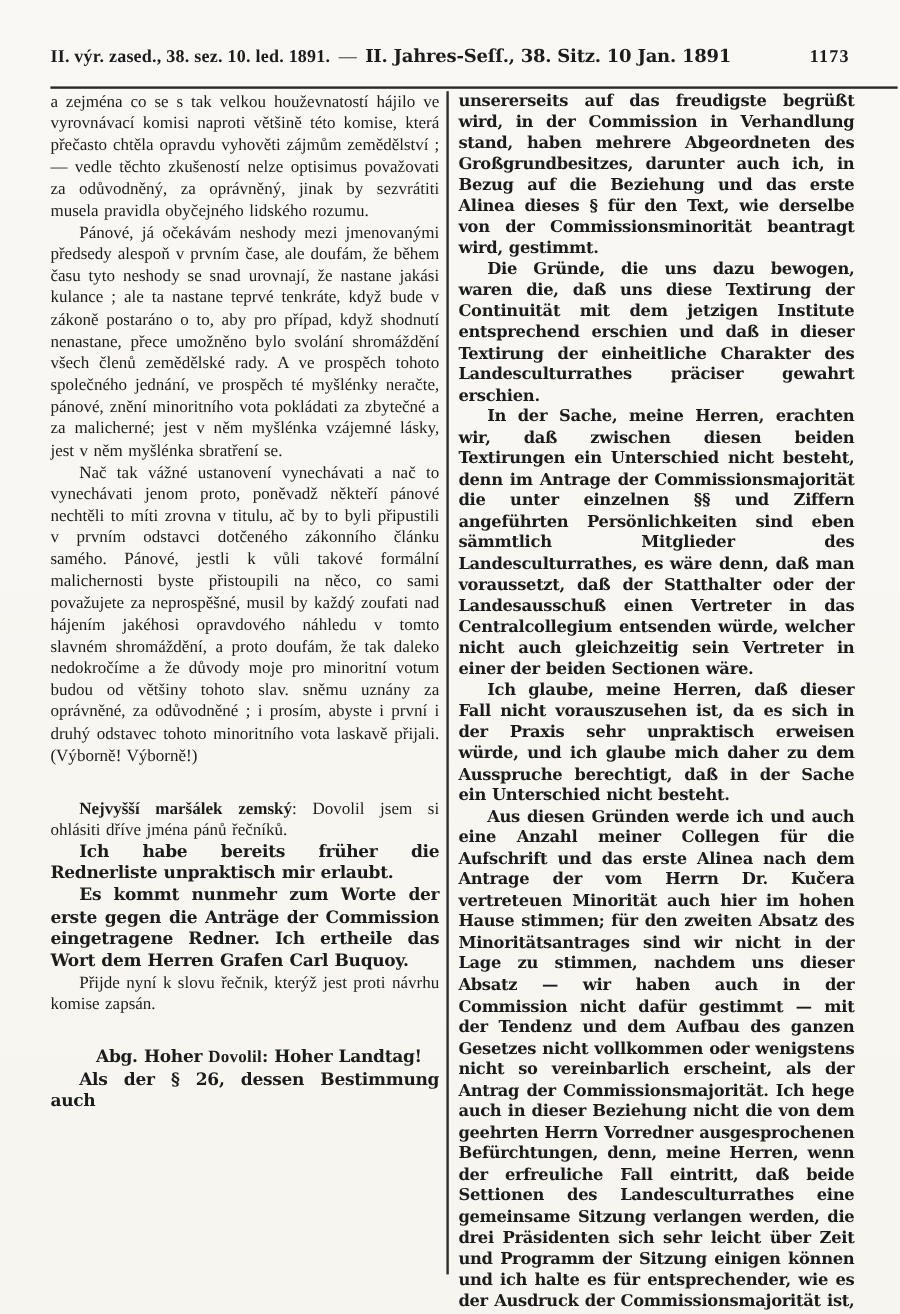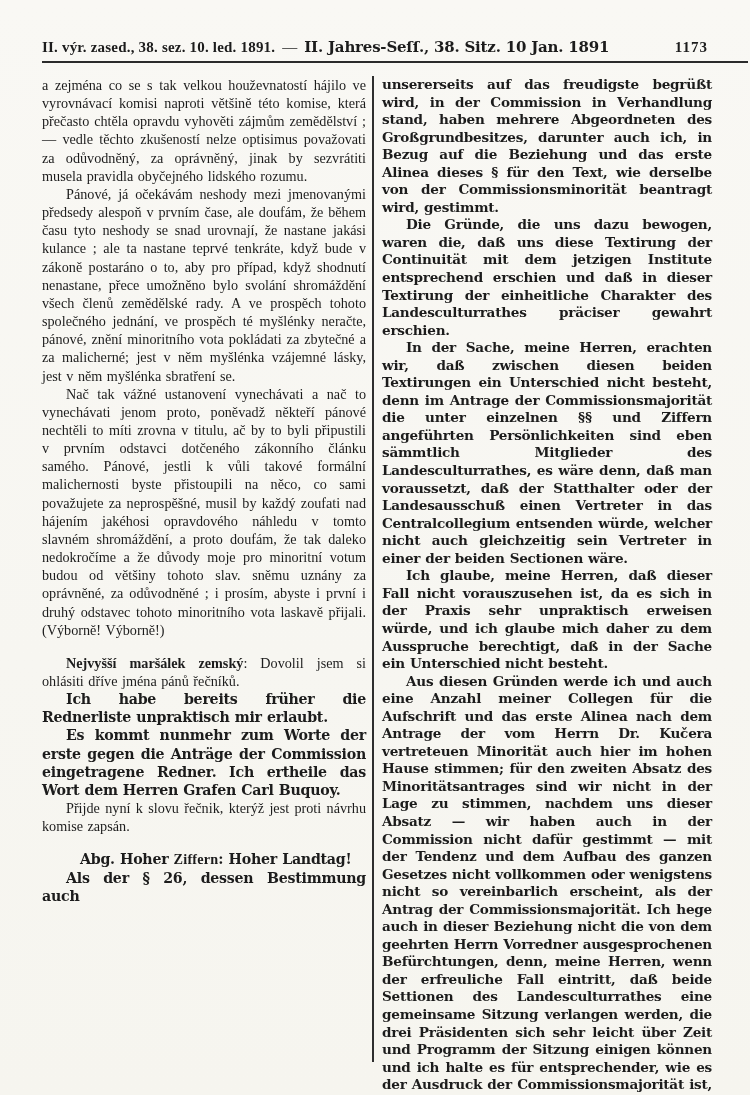--- a/index.html
+++ b/index.html
@@ -18,21 +18,21 @@
   .page{
     position:relative;width:750px;height:1095px;
     background:linear-gradient(180deg,#f9f8f4 0%,#f7f6f1 60%,#f6f5ef 100%);
   }
   
   .header{
     position:absolute;top:38px;left:42px;width:706px;
     display:flex;align-items:baseline;white-space:nowrap;
     font-size:15px;
     border-bottom:2px solid var(--rule);
-    padding-bottom:5px;
+    padding-bottom:15px;
   }
   .h-left{font-weight:700;letter-spacing:.2px;}
   .h-dash{margin:0 7px;}
   .h-right{font-family:"DejaVu Serif",serif;font-weight:700;letter-spacing:-.2px;}
   .h-page{margin-left:auto;padding-right:40px;font-weight:700;letter-spacing:1px;}
   
   .columns{
     position:absolute;top:76px;left:42px;width:670px;
     display:flex;align-items:flex-start;
   }
@@ -51,21 +51,21 @@
     height:986px;
     margin:0 8px 0 6px;
   }
   
   .para{margin:0;}
   .antiqua{font-family:"Liberation Serif",serif;}
   .fraktur{font-family:"DejaVu Serif",serif;font-weight:700;letter-spacing:-.25px;word-spacing:.5px;}
   .indent-none{text-indent:0;}
   .indent-normal{text-indent:24px;}
   .indent-wide{text-indent:38px;}
-  .gap{margin-top:15px;}
+  .gap{margin-top:26px;}
   .r-bold{font-weight:700;}
   .r-antiqua-bold{font-family:"Liberation Serif",serif;font-weight:700;letter-spacing:.2px;}
 </style>
 </head>
 <body>
 
 <div class="page">
 
   <div class="header">
     <span class="h-left">II. výr. zased., 38. sez. 10. led. 1891.</span>
@@ -76,21 +76,21 @@
 
   <div class="columns">
     <div class="col col-left" id="col-left">
         <p class="para antiqua indent-none"><span>a zejména co se s tak velkou houževnatostí hájilo ve vyrovnávací komisi naproti většině této komise, která přečasto chtěla opravdu vyhověti zájmům zemědělství ; — vedle těchto zkušeností nelze optisimus považovati za odůvodněný, za oprávněný, jinak by sezvrátiti musela pravidla obyčejného lidského rozumu.</span></p>
         <p class="para antiqua indent-normal"><span>Pánové, já očekávám neshody mezi jmenovanými předsedy alespoň v prvním čase, ale doufám, že během času tyto neshody se snad urovnají, že nastane jakási kulance ; ale ta nastane teprvé tenkráte, když bude v zákoně postaráno o to, aby pro případ, když shodnutí nenastane, přece umožněno bylo svolání shromáždění všech členů zemědělské rady. A ve prospěch tohoto společného jednání, ve prospěch té myšlénky neračte, pánové, znění minoritního vota pokládati za zbytečné a za malicherné; jest v něm myšlénka vzájemné lásky, jest v něm myšlénka sbratření se.</span></p>
         <p class="para antiqua indent-normal"><span>Nač tak vážné ustanovení vynechávati a nač to vynechávati jenom proto, poněvadž někteří pánové nechtěli to míti zrovna v titulu, ač by to byli připustili v prvním odstavci dotčeného zákonního článku samého. Pánové, jestli k vůli takové formální malichernosti byste přistoupili na něco, co sami považujete za neprospěšné, musil by každý zoufati nad hájením jakéhosi opravdového náhledu v tomto slavném shromáždění, a proto doufám, že tak daleko nedokročíme a že důvody moje pro minoritní votum budou od většiny tohoto slav. sněmu uznány za oprávněné, za odůvodněné ; i prosím, abyste i první i druhý odstavec tohoto minoritního vota laskavě přijali. (Výborně! Výborně!)</span></p>
         <p class="para antiqua indent-normal gap"><span class="r-bold">Nejvyšší maršálek zemský</span><span>: Dovolil jsem si ohlásiti dříve jména pánů řečníků.</span></p>
         <p class="para fraktur indent-normal"><span>Ich habe bereits früher die Rednerliste unpraktisch mir erlaubt.</span></p>
         <p class="para fraktur indent-normal"><span>Es kommt nunmehr zum Worte der erste gegen die Anträge der Commission eingetragene Redner. Ich ertheile das Wort dem Herren Grafen Carl Buquoy.</span></p>
         <p class="para antiqua indent-normal"><span>Přijde nyní k slovu řečnik, kterýž jest proti návrhu komise zapsán.</span></p>
-        <p class="para fraktur indent-wide gap"><span>Abg. Hoher </span><span class="r-antiqua-bold">Ziffern</span><span>: Hoher Landtag!</span></p>
+        <p class="para fraktur indent-wide gap"><span>Abg. Hoher </span><span class="r-antiqua-bold">Dovolil</span><span>: Hoher Landtag!</span></p>
         <p class="para fraktur indent-normal"><span>Als der § 26, dessen Bestimmung auch</span></p>
       </div>
     <div class="divider"></div>
     <div class="col col-right" id="col-right">
         <p class="para fraktur indent-none"><span>unsererseits auf das freudigste begrüßt wird, in der Commission in Verhandlung stand, haben mehrere Abgeordneten des Großgrundbesitzes, darunter auch ich, in Bezug auf die Beziehung und das erste Alinea dieses § für den Text, wie derselbe von der Commissionsminorität beantragt wird, gestimmt.</span></p>
         <p class="para fraktur indent-normal"><span>Die Gründe, die uns dazu bewogen, waren die, daß uns diese Textirung der Continuität mit dem jetzigen Institute entsprechend erschien und daß in dieser Textirung der einheitliche Charakter des Landesculturrathes präciser gewahrt erschien.</span></p>
         <p class="para fraktur indent-normal"><span>In der Sache, meine Herren, erachten wir, daß zwischen diesen beiden Textirungen ein Unterschied nicht besteht, denn im Antrage der Commissionsmajorität die unter einzelnen §§ und Ziffern angeführten Persönlichkeiten sind eben sämmtlich Mitglieder des Landesculturrathes, es wäre denn, daß man voraussetzt, daß der Statthalter oder der Landesausschuß einen Vertreter in das Centralcollegium entsenden würde, welcher nicht auch gleichzeitig sein Vertreter in einer der beiden Sectionen wäre.</span></p>
         <p class="para fraktur indent-normal"><span>Ich glaube, meine Herren, daß dieser Fall nicht vorauszusehen ist, da es sich in der Praxis sehr unpraktisch erweisen würde, und ich glaube mich daher zu dem Ausspruche berechtigt, daß in der Sache ein Unterschied nicht besteht.</span></p>
         <p class="para fraktur indent-normal"><span>Aus diesen Gründen werde ich und auch eine Anzahl meiner Collegen für die Aufschrift und das erste Alinea nach dem Antrage der vom Herrn Dr. Kučera vertreteuen Minorität auch hier im hohen Hause stimmen; für den zweiten Absatz des Minoritätsantrages sind wir nicht in der Lage zu stimmen, nachdem uns dieser Absatz — wir haben auch in der Commission nicht dafür gestimmt — mit der Tendenz und dem Aufbau des ganzen Gesetzes nicht vollkommen oder wenigstens nicht so vereinbarlich erscheint, als der Antrag der Commissionsmajorität. Ich hege auch in dieser Beziehung nicht die von dem geehrten Herrn Vorredner ausgesprochenen Befürchtungen, denn, meine Herren, wenn der erfreuliche Fall eintritt, daß beide Settionen des Landesculturrathes eine gemeinsame Sitzung verlangen werden, die drei Präsidenten sich sehr leicht über Zeit und Programm der Sitzung einigen können und ich halte es für entsprechender, wie es der Ausdruck der Commissionsmajorität ist, daß dieses Einvernehmen vorausgesetzt wird, statt der bloßen Anhörung oder Einvernehmung der beiden Sectionspräsidenten.</span></p>
       </div>

